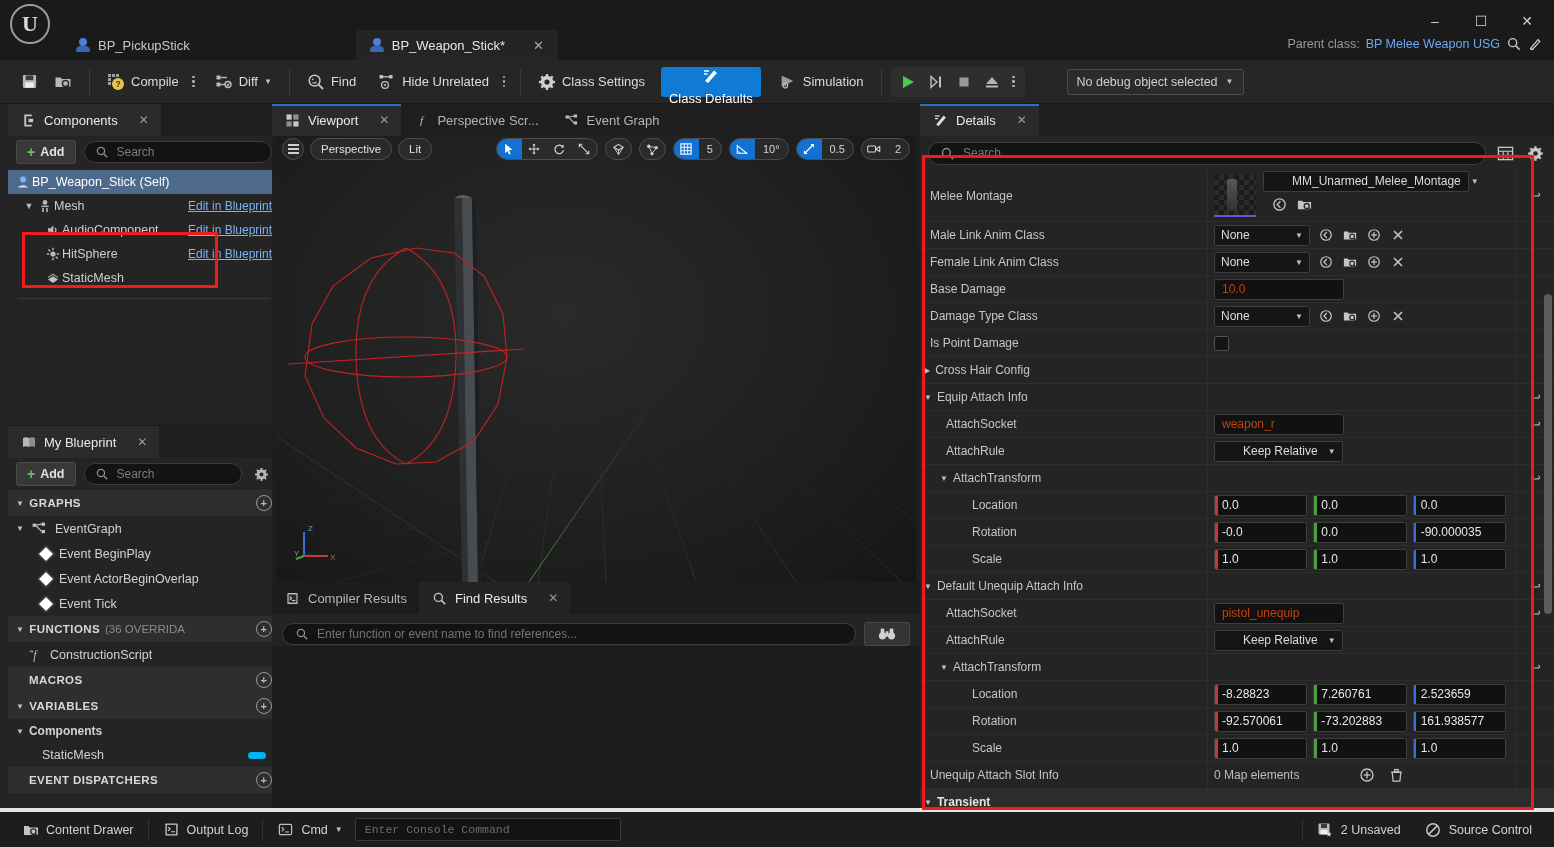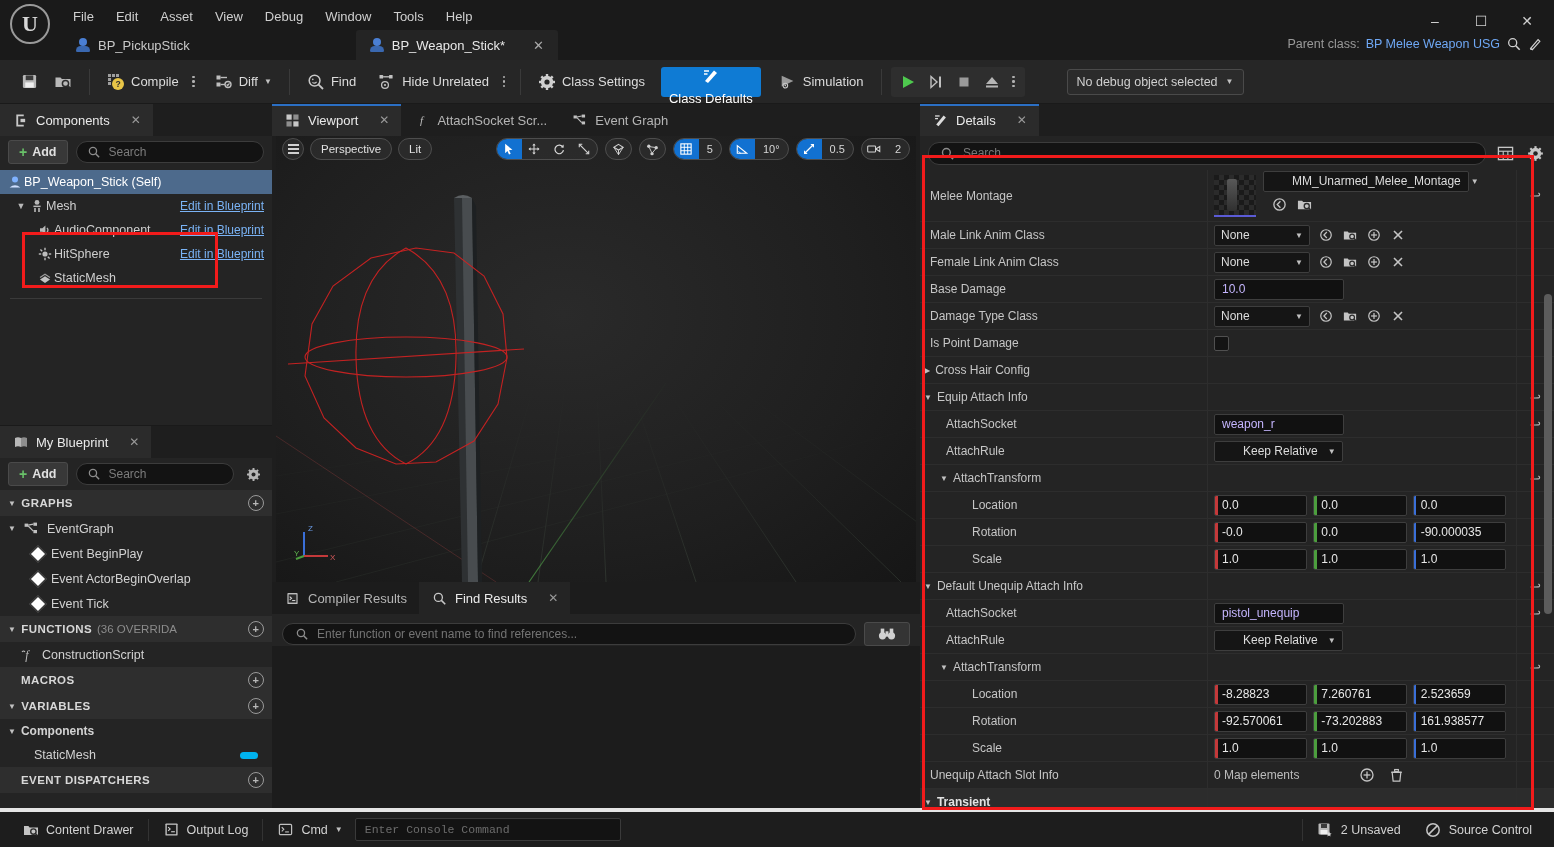--- a/index.html
+++ b/index.html
@@ -88,21 +88,21 @@
   }
   .ptab {
     display:flex; align-items:center; gap:7px; padding:0 12px; font-size:13px; color:#b5b5b5;
     background:transparent;
   }
   .ptab.active { background:#2b2b2b; color:#eaeaea; }
   .ptab .x { margin-left:14px; font-size:12px; color:#9a9a9a; }
   .ptab.active.underlined { box-shadow: inset 0 2px 0 0 #2b6fc4; }
 
   
-  .left-col { position:absolute; left:0; top:104px; width:272px; height:704px; background:#242424; }
+  .left-col { position:absolute; left:8px; top:104px; width:272px; height:704px; background:#242424; }
   .components-panel { position:absolute; left:0; top:0; width:272px; height:321px; background:#242424; }
   .myblueprint-panel { position:absolute; left:0; top:321px; width:272px; height:383px; background:#242424;
                        border-top:1px solid #1a1a1a; }
 
   .panel-toolrow { height:32px; display:flex; align-items:center; gap:8px; padding:0 8px; background:#242424; }
   .addbtn {
     display:flex; align-items:center; gap:5px; height:24px; padding:0 10px;
     background:#383838; border:1px solid #4a4a4a; border-radius:3px;
     font-size:12.5px; color:#e0e0e0; font-weight:bold;
   }
@@ -197,21 +197,21 @@
             border-left:1px solid #2d2d2d; color:#b5b5b5; font-size:13px; }
 
   .combo {
     height:21px; min-width:96px; background:#151515; border:1px solid #3e3e3e; border-radius:2px;
     display:flex; align-items:center; justify-content:space-between; gap:10px; padding:0 6px;
     font-size:12px; color:#dcdcdc;
   }
   .combo.wide { min-width:128px;padding-left:28px; }
   .textfield {
     height:21px; width:130px; background:#111111; border:1px solid #3e3e3e; border-radius:2px;
-    display:flex; align-items:center; padding:0 7px; font-size:12px; color:#c4b5fd;
+    display:flex; align-items:center; padding:0 7px; font-size:12px; color:#c2410c;
   }
   .checkbox { width:15px;height:15px;background:#141414;border:1px solid #505050;border-radius:2px;}
   .vecfield {
     height:21px; flex:1; background:#111111; border:1px solid #3e3e3e; border-radius:2px;
     display:flex; align-items:center; padding:0 7px; font-size:12px; color:#e8e8e8; position:relative;
     overflow:hidden;
   }
   .vecfield::before { content:''; position:absolute; left:0; top:0; bottom:0; width:2.5px; }
   .vecfield.x::before { background:#c4393a; }
   .vecfield.y::before { background:#4c9e3e; }
@@ -248,30 +248,20 @@
   svg { display:block; }
 </style>
 </head>
 <body>
 
 <div class="app">
 
   <div class="titlebar">
     <div class="ue-logo">U</div>
 
-    <div class="menubar">
-      <div class="mi">File</div>
-      <div class="mi">Edit</div>
-      <div class="mi">Asset</div>
-      <div class="mi">View</div>
-      <div class="mi">Debug</div>
-      <div class="mi">Window</div>
-      <div class="mi">Tools</div>
-      <div class="mi">Help</div>
-    </div>
 
     <div class="tabstrip">
       <div class="doctab" style="margin-right:152px;">
         <span class="bp-ico"></span>
         <span>BP_PickupStick</span>
       </div>
       <div class="doctab active">
         <span class="bp-ico"></span>
         <span>BP_Weapon_Stick*</span>
         <span class="tabclose">✕</span>
@@ -714,21 +704,21 @@
         </span>
         <span>Viewport</span>
         <span class="x">✕</span>
       </div>
       <div class="ptab">
         <span class="ic">
           <svg width="13" height="13" viewBox="0 0 14 14">
               <text x="7" y="11" font-size="12" font-family="Liberation Serif" font-style="italic" fill="#bdbdbd" text-anchor="middle">f</text>
             </svg>
         </span>
-        <span>AttachSocket Scr...</span>
+        <span>Perspective Scr...</span>
       </div>
       <div class="ptab">
         <span class="ic">
           <svg width="13" height="13" viewBox="0 0 14 14">
               <rect x="0.6" y="1.6" width="3.6" height="3.2" fill="#c0c0c0"></rect>
               <rect x="9.4" y="0.6" width="3.6" height="3.2" fill="#c0c0c0"></rect>
               <rect x="9.4" y="8" width="3.6" height="3.2" fill="#c0c0c0"></rect>
               <line x1="4.2" y1="3.2" x2="9.4" y2="2.2" stroke="#c0c0c0" stroke-width="1.2"></line>
               <line x1="4.2" y1="4" x2="9.4" y2="9.2" stroke="#c0c0c0" stroke-width="1.2"></line>
             </svg>

